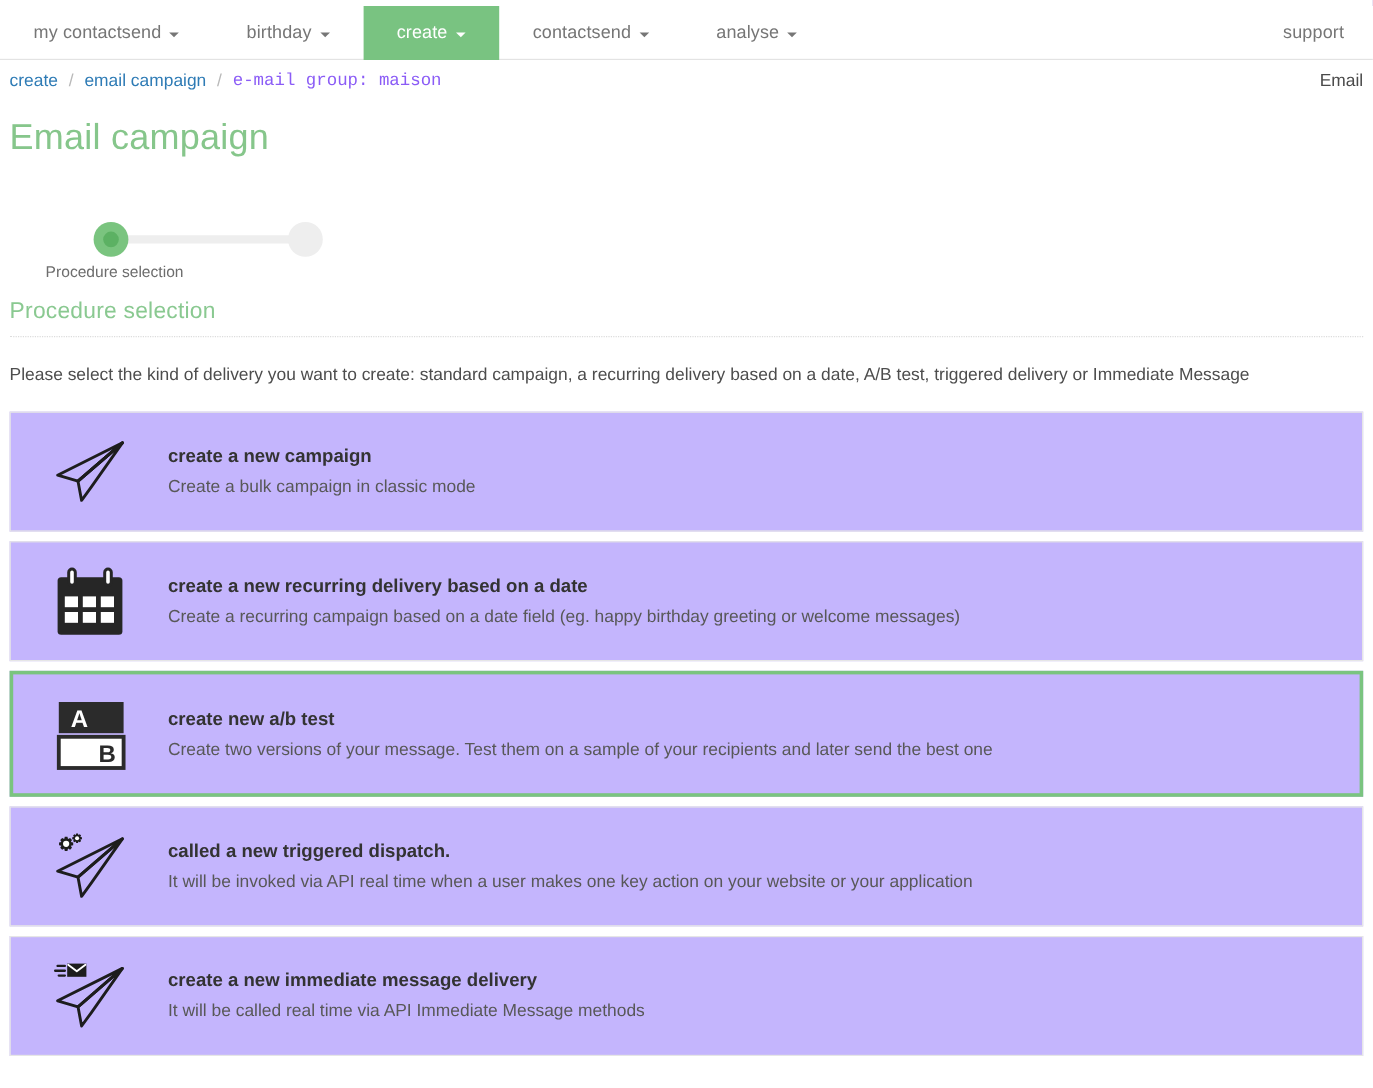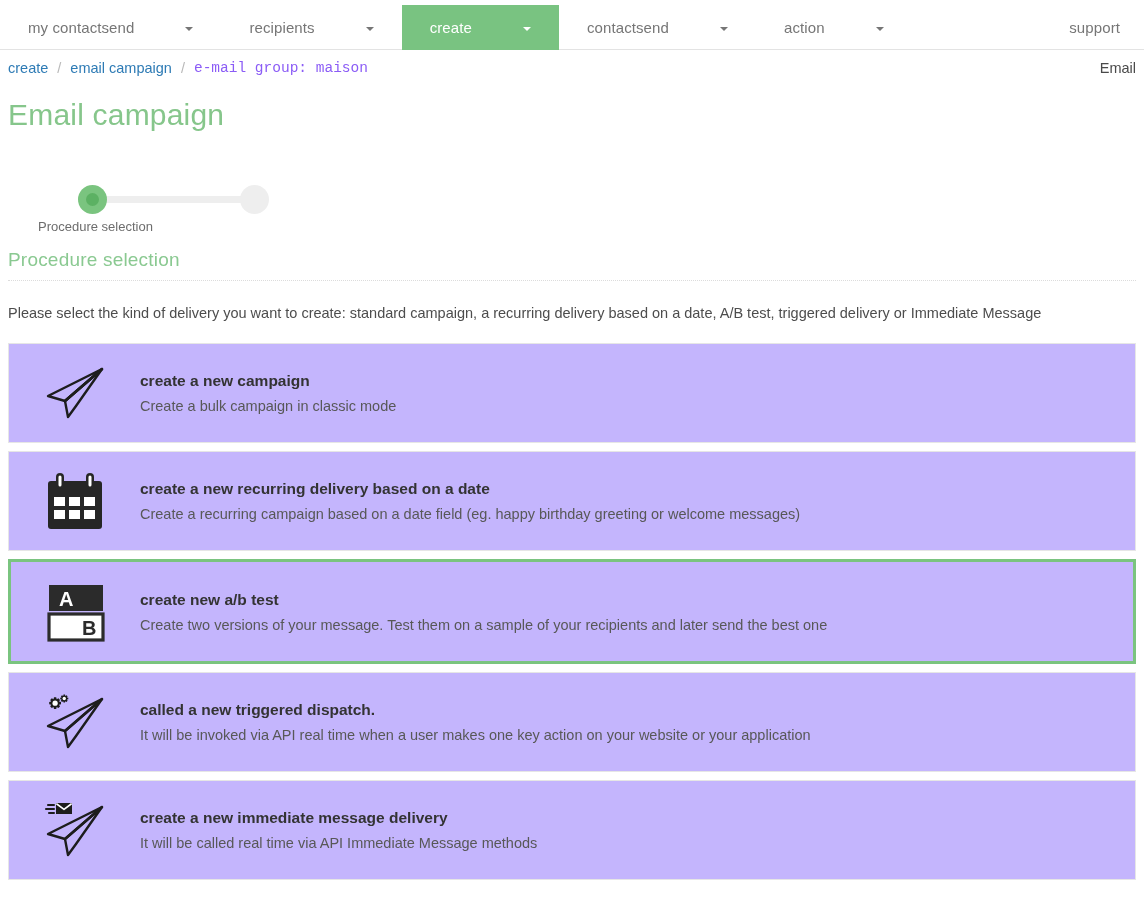--- a/index.html
+++ b/index.html
@@ -34,21 +34,20 @@
     align-items: stretch;
   }
   .navitem {
     display: flex; align-items: center; justify-content: space-between;
     padding: 0 28px;
     font-size: 15px;
     color: #767676;
     cursor: pointer;
     white-space: nowrap;
     letter-spacing: .1px;
-    gap: 44px;
   }
   .navitem.active { background: #79c381; color: #ffffff; }
   .caret {
     display: inline-block;
     margin-left: 7px;
     width: 0; height: 0;
     border-left: 4px solid transparent;
     border-right: 4px solid transparent;
     border-top: 4px solid currentColor;
     position: relative; top: 1px;
@@ -189,36 +188,36 @@
 
 <div class="navbar">
   <div class="navitems">
 
     <div class="navitem">
       <span>my contactsend</span>
       <i class="caret"></i>
     </div>
 
     <div class="navitem">
-      <span>recipients</span>
+      <span>birthday</span>
       <i class="caret"></i>
     </div>
 
     <div class="navitem active">
       <span>create</span>
       <i class="caret"></i>
     </div>
 
     <div class="navitem">
       <span>contactsend</span>
       <i class="caret"></i>
     </div>
 
     <div class="navitem">
-      <span>action</span>
+      <span>analyse</span>
       <i class="caret"></i>
     </div>
 
   </div>
 
   <div class="nav-right">
     <div class="navitem">
       <span>support</span>
     </div>
   </div>

